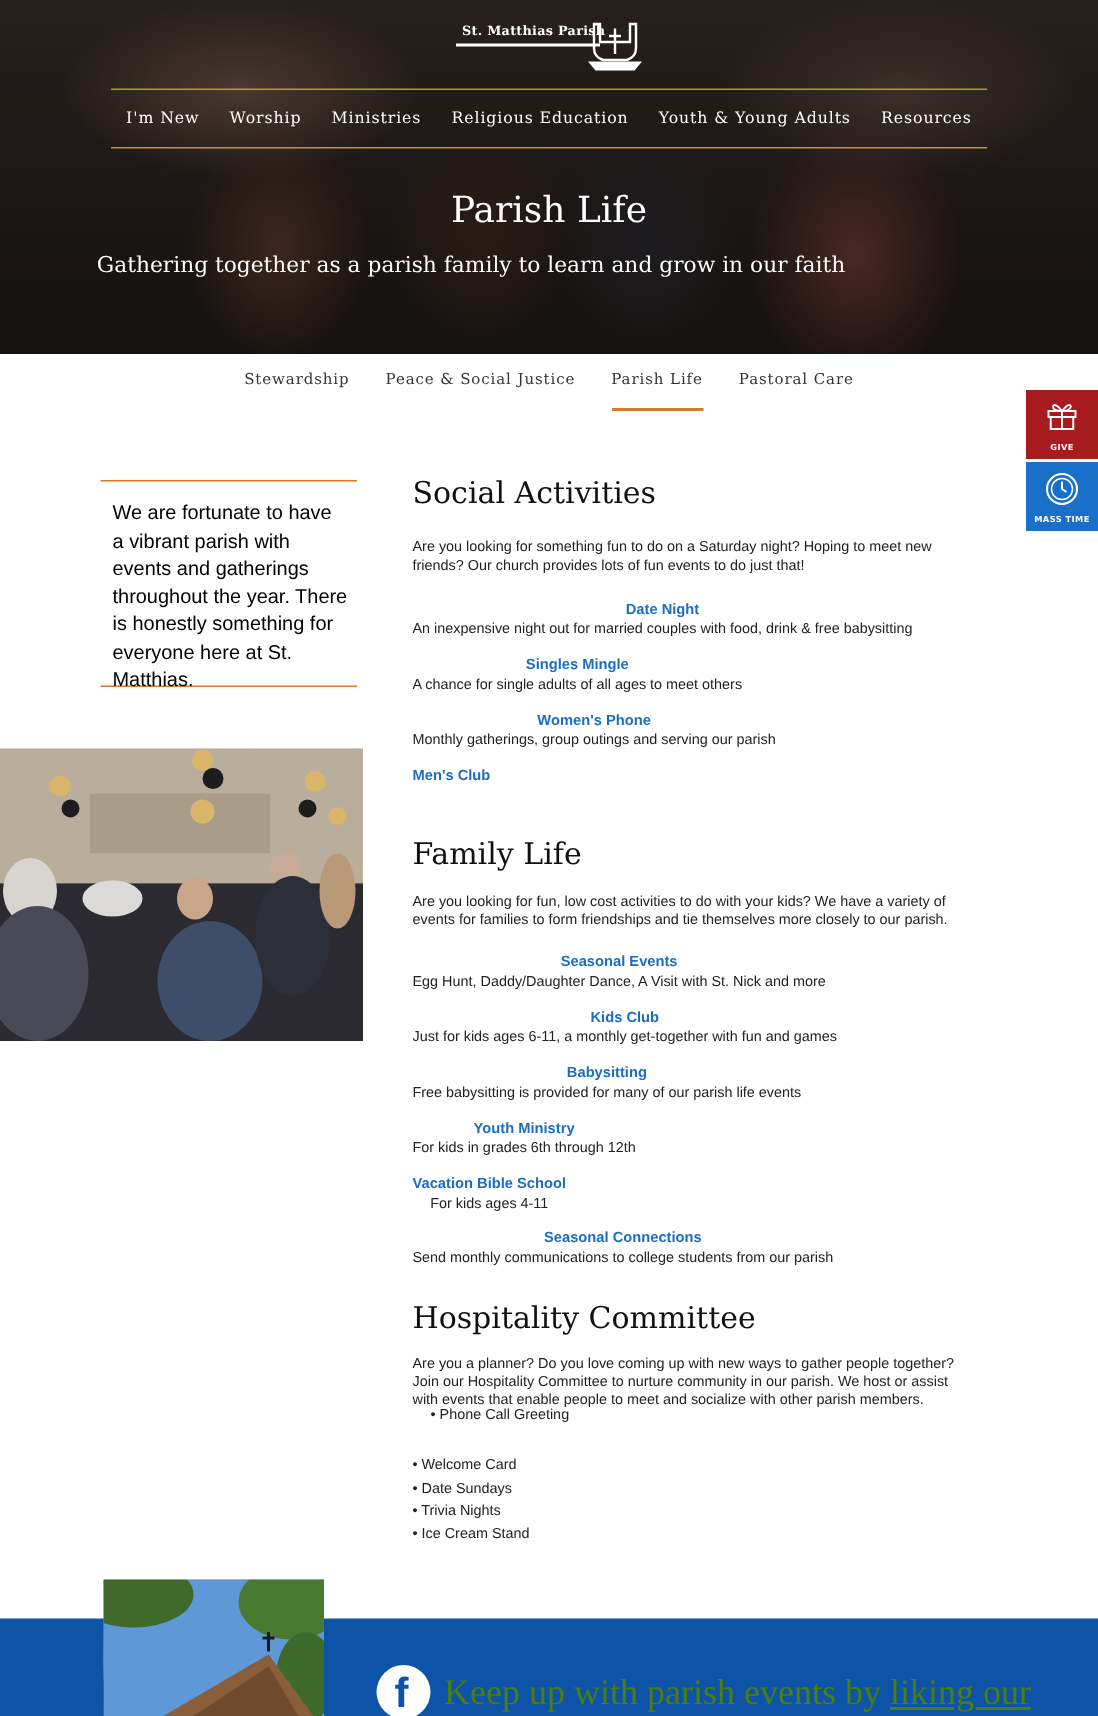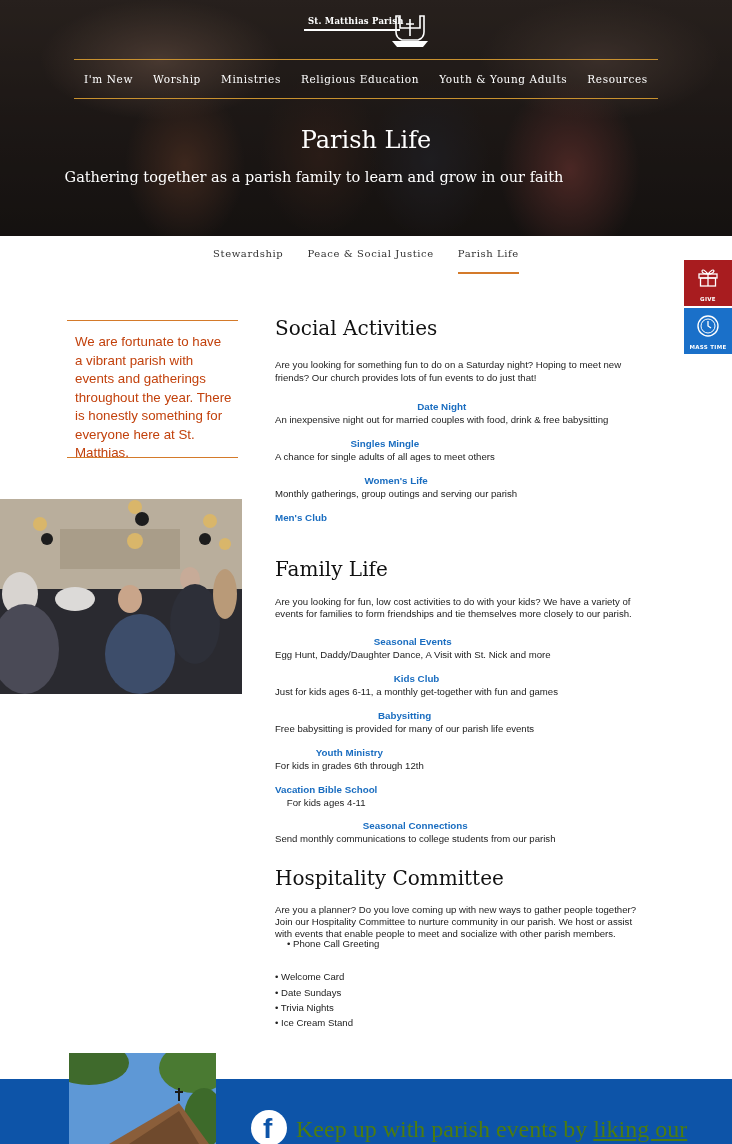--- a/index.html
+++ b/index.html
@@ -35,21 +35,21 @@
   .subnav-item { font-family: "DejaVu Serif", serif; font-size: 10px; color: #333; letter-spacing: 0.6px; padding: 12px 12px 0; height: 38px; position: relative; cursor: pointer; white-space: nowrap; }
   .subnav-item.active::after { content: ""; position: absolute; left: 12px; right: 12px; bottom: 0; height: 2px; background: #d47a2a; }
 
   
   .side-tab { position: absolute; left: 684px; width: 48px; height: 46px; color: #fff; text-align: center; cursor: pointer; }
   .side-tab .lbl { position: absolute; left: 0; right: 0; bottom: 4px; font-size: 5.5px; font-weight: bold; letter-spacing: 0.3px; }
   .give { top: 260px; background: #a81c1f; }
   .mass { top: 308px; background: #1a70c9; }
 
   
-  .quote { position: absolute; left: 67px; top: 320px; width: 171px; height: 138px; border-top: 1px solid #d47a2a; border-bottom: 1px solid #d47a2a; padding: 12px 6px 0 8px; font-family: "Liberation Sans", sans-serif; font-size: 13.3px; line-height: 18.5px; color: #c2410c; }
+  .quote { position: absolute; left: 67px; top: 320px; width: 171px; height: 138px; border-top: 1px solid #d47a2a; border-bottom: 1px solid #d47a2a; padding: 12px 6px 0 8px; font-family: "Liberation Sans", sans-serif; font-size: 13.3px; line-height: 18.5px; color: #000000; }
   .photo { position: absolute; left: 0; top: 499px; width: 242px; height: 195px; overflow: hidden;
     background:
       radial-gradient(circle 8px at 42px 525px, #d7b46a 0%, rgba(0,0,0,0) 100%),
       linear-gradient(180deg, #b6aa97 0%, #8e8170 40%, #3b3a3c 70%, #1c1c22 100%);
   }
 
   
   .main { position: absolute; left: 275px; top: 316px; width: 370px; font-family: "Liberation Sans", sans-serif; }
   .h2 { font-family: "DejaVu Serif", serif; font-size: 20px; color: #111; font-weight: normal; }
   .intro { font-size: 9.6px; line-height: 12.5px; color: #222; }
@@ -93,20 +93,21 @@
 
     <div class="hero-title">Parish Life</div>
     <div class="hero-subtitle">Gathering together as a parish family to learn and grow in our faith</div>
   </div>
 </div>
 
 <div class="subnav">
   <span class="subnav-item">Stewardship</span>
   <span class="subnav-item">Peace &amp; Social Justice</span>
   <span class="subnav-item active">Parish Life</span>
+  <span class="subnav-item">Pastoral Care</span>
 </div>
 
 <div class="side-tab give">
   <svg width="22" height="22" viewBox="0 0 22 22" style="position:absolute;left:13px;top:6px;">
     <rect x="2" y="8" width="18" height="4" fill="none" stroke="#fff" stroke-width="1.3"></rect>
     <rect x="3.5" y="12" width="15" height="8" fill="none" stroke="#fff" stroke-width="1.3"></rect>
     <path d="M11 8 L11 20" stroke="#fff" stroke-width="1.3"></path>
     <path d="M11 8 Q6 2 5 5 Q5 8 11 8 Q16 8 17 5 Q16 2 11 8" fill="none" stroke="#fff" stroke-width="1.2"></path>
   </svg>
   <span class="lbl">GIVE</span>
@@ -153,21 +154,21 @@
 
   <div class="abs" style="top:80px;">
     <span class="item-title">Date Night</span>
     <div class="item-desc">An inexpensive night out for married couples with food, drink &amp; free babysitting</div>
   </div>
   <div class="abs" style="top:117px;">
     <span class="item-title">Singles Mingle</span>
     <div class="item-desc">A chance for single adults of all ages to meet others</div>
   </div>
   <div class="abs" style="top:154px;">
-    <span class="item-title">Women's Life</span>
+    <span class="item-title">Women's Phone</span>
     <div class="item-desc">Monthly gatherings, group outings and serving our parish</div>
   </div>
   <div class="abs" style="top:191px;">
     <span class="item-title">Men's Club</span>
   </div>
 
   <div class="abs h2" style="top:241px;">Family Life</div>
   <div class="abs intro" style="top:280px;">Are you looking for fun, low cost activities to do with your kids? We have a variety of</div>
   <div class="abs intro" style="top:292px;">events for families to form friendships and tie themselves more closely to our parish.</div>
 

